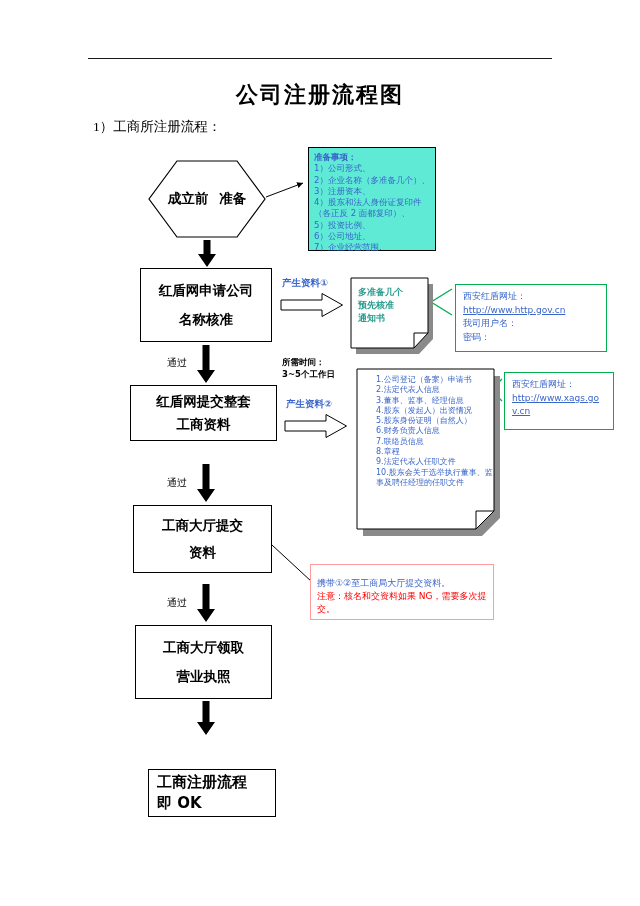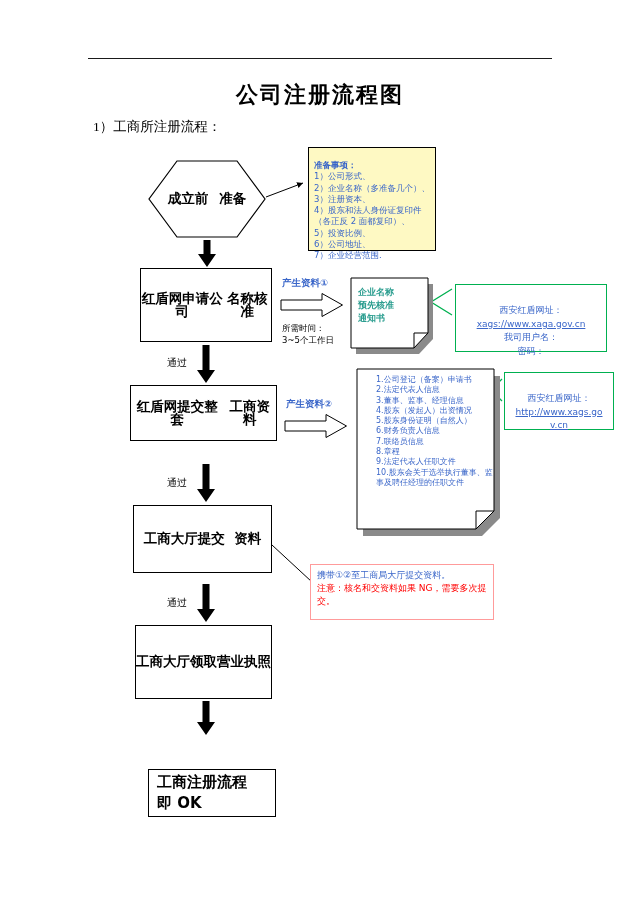--- a/index.html
+++ b/index.html
@@ -7,51 +7,51 @@
   body { font-family:"DejaVu Sans", sans-serif; color:#000; }
   .page { position:relative; width:640px; height:906px; background:#fff; margin:0 auto; overflow:hidden; }
   .abs { position:absolute; }
 
   .rule { border-top:1.5px solid #1a1a1a; }
   .title { width:640px; text-align:center; font-size:22px; font-weight:700; letter-spacing:2px; }
   .section { font-size:13.5px; font-family:"Liberation Serif", serif; }
 
   .flowbox {
     border:1px solid #000; background:#fff;
-    display:flex; flex-direction:row; justify-content:space-evenly; align-items:center;
+    display:flex; flex-direction:column; justify-content:space-evenly; align-items:center;
     text-align:center; font-weight:700; font-size:13.5px; line-height:1;
   }
   .hex-text {
     position:absolute; left:0; top:0; width:100%; height:100%;
     display:flex; flex-direction:row; justify-content:center; align-items:center; gap:11px;
     font-weight:700; font-size:13.5px;
   }
   .passlbl { font-size:10px; }
 
   .prepbox {
-    border:1px solid #000; background:#fef9c3; color:#3A66C9;
-    font-size:8.5px; line-height:11.3px; padding:12px 5px;
+    border:1px solid #000; background:#5eead4; color:#3A66C9;
+    font-size:8.5px; line-height:11.3px; padding:4px 5px;
   }
   .prep-title { font-weight:700; }
 
   .produce { color:#3A66C9; font-weight:700; font-size:9.5px; }
-  .timelbl { color:#000; font-size:8.5px; font-weight:400; line-height:12px; }
+  .timelbl { color:#000; font-size:8.5px; font-weight:700; line-height:12px;margin-top:34px; }
 
   .doc-text-teal { color:#2A9D8F; font-size:9px; line-height:13px; font-weight:700; }
   .doc-text-blue { color:#3A66C9; font-size:8px; line-height:10.3px; }
 
   .greenbox {
     border:1px solid #00B050; background:#fff; color:#3A66C9;
-    font-size:9px; line-height:13.5px; padding:19px 7px;text-align:center;
+    font-size:9px; line-height:13.5px; padding:5px 7px;
   }
   .url { text-decoration:underline; word-break:break-all; color:#3A66C9; }
 
   .notebox {
     border:1px solid #FF9B9B; background:#fff;
-    font-size:9px; line-height:13px; padding:4px 6px;
+    font-size:9px; line-height:13px; padding:12px 6px;
   }
   .note-blue { color:#3A66C9; }
   .note-red { color:#FF0000; }
 
   .donebox {
     border:1px solid #000; background:#fff;
     font-weight:700; font-size:15px; line-height:21px;
     padding:2px 8px; text-align:left;margin-top:32px;
   }
   svg { display:block; }
@@ -117,29 +117,29 @@
     <div>3~5个工作日</div>
   </div>
 
   <div class="abs" style="left:350px;top:277px;width:85px;height:78px">
     <svg width="85" height="78">
       <polygon points="6,7 83,7 83,62 69,77 6,77" fill="#8a8a8a"></polygon>
       <polygon points="1,1 78,1 78,56 64,71 1,71" fill="#fff" stroke="#000" stroke-width="1"></polygon>
       <path d="M78,56 L64,56 L64,71" fill="none" stroke="#000" stroke-width="1"></path>
     </svg>
     <div class="abs doc-text-teal" style="left:8px;top:9px">
-      <div>企业名称</div>
+      <div>多准备几个</div>
       <div>预先核准</div>
       <div>通知书</div>
     </div>
   </div>
 
   <div class="abs greenbox" style="left:455px;top:284px;width:152px;height:68px">
     <div>西安红盾网址：</div>
-    <div class="url">xags://www.xaga.gov.cn</div>
+    <div class="url">http://www.http.gov.cn</div>
     <div>我司用户名：</div>
     <div>密码：</div>
   </div>
 
   <div class="abs passlbl" style="left:167px;top:356px">通过</div>
   <svg class="abs" style="left:197px;top:345px" width="18" height="38">
     <path d="M5.5,0 H12.5 V25 H18 L9,38 L0,25 H5.5 Z" fill="#000"></path>
   </svg>
 
   <div class="abs flowbox" style="left:130px;top:385px;width:147px;height:56px">

